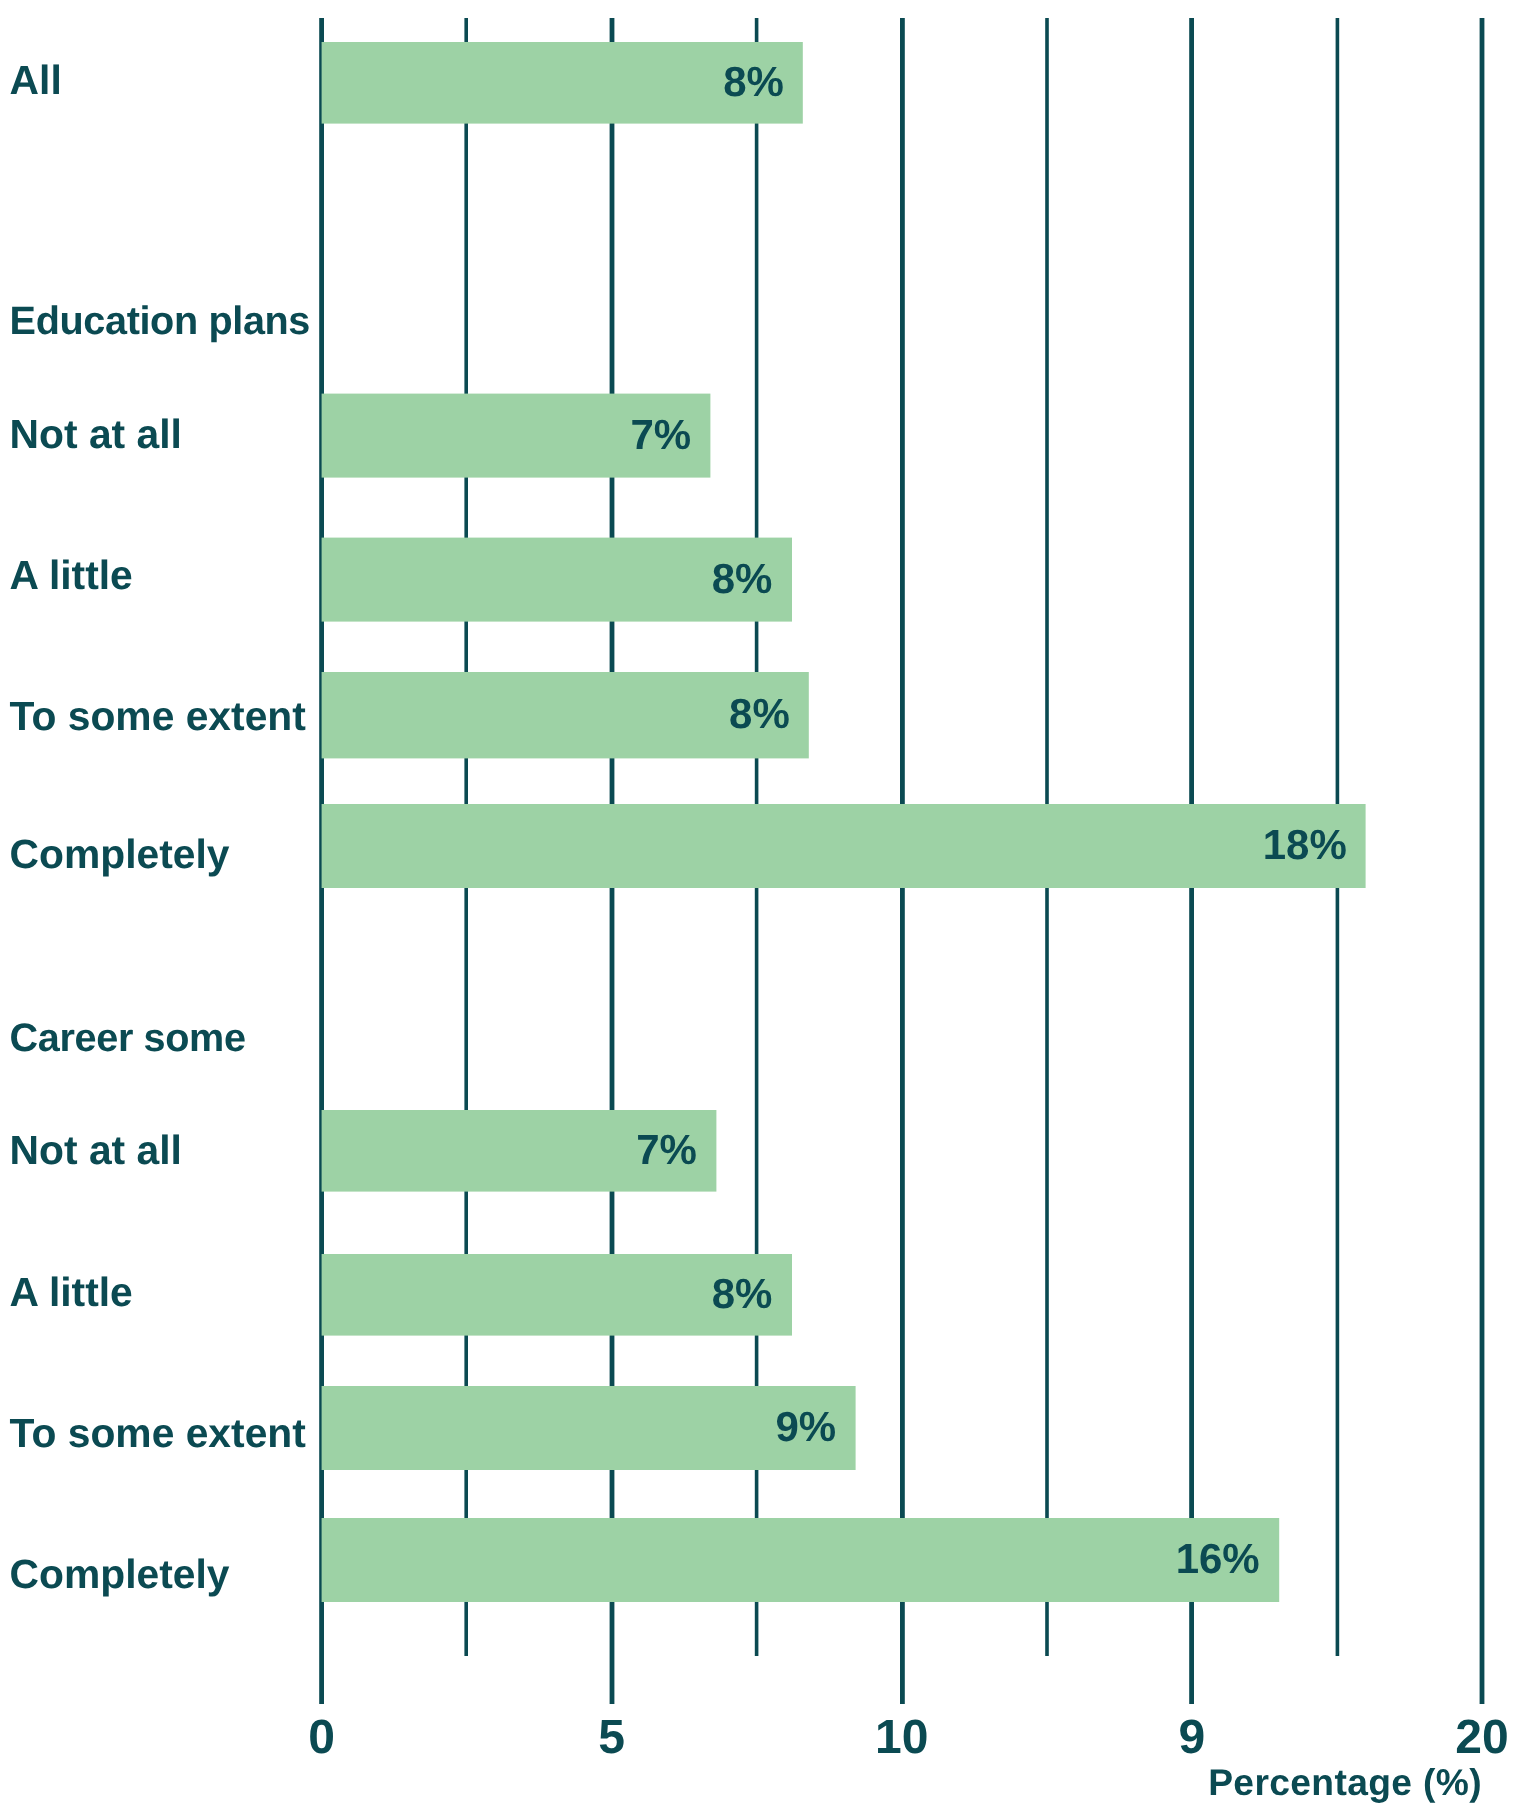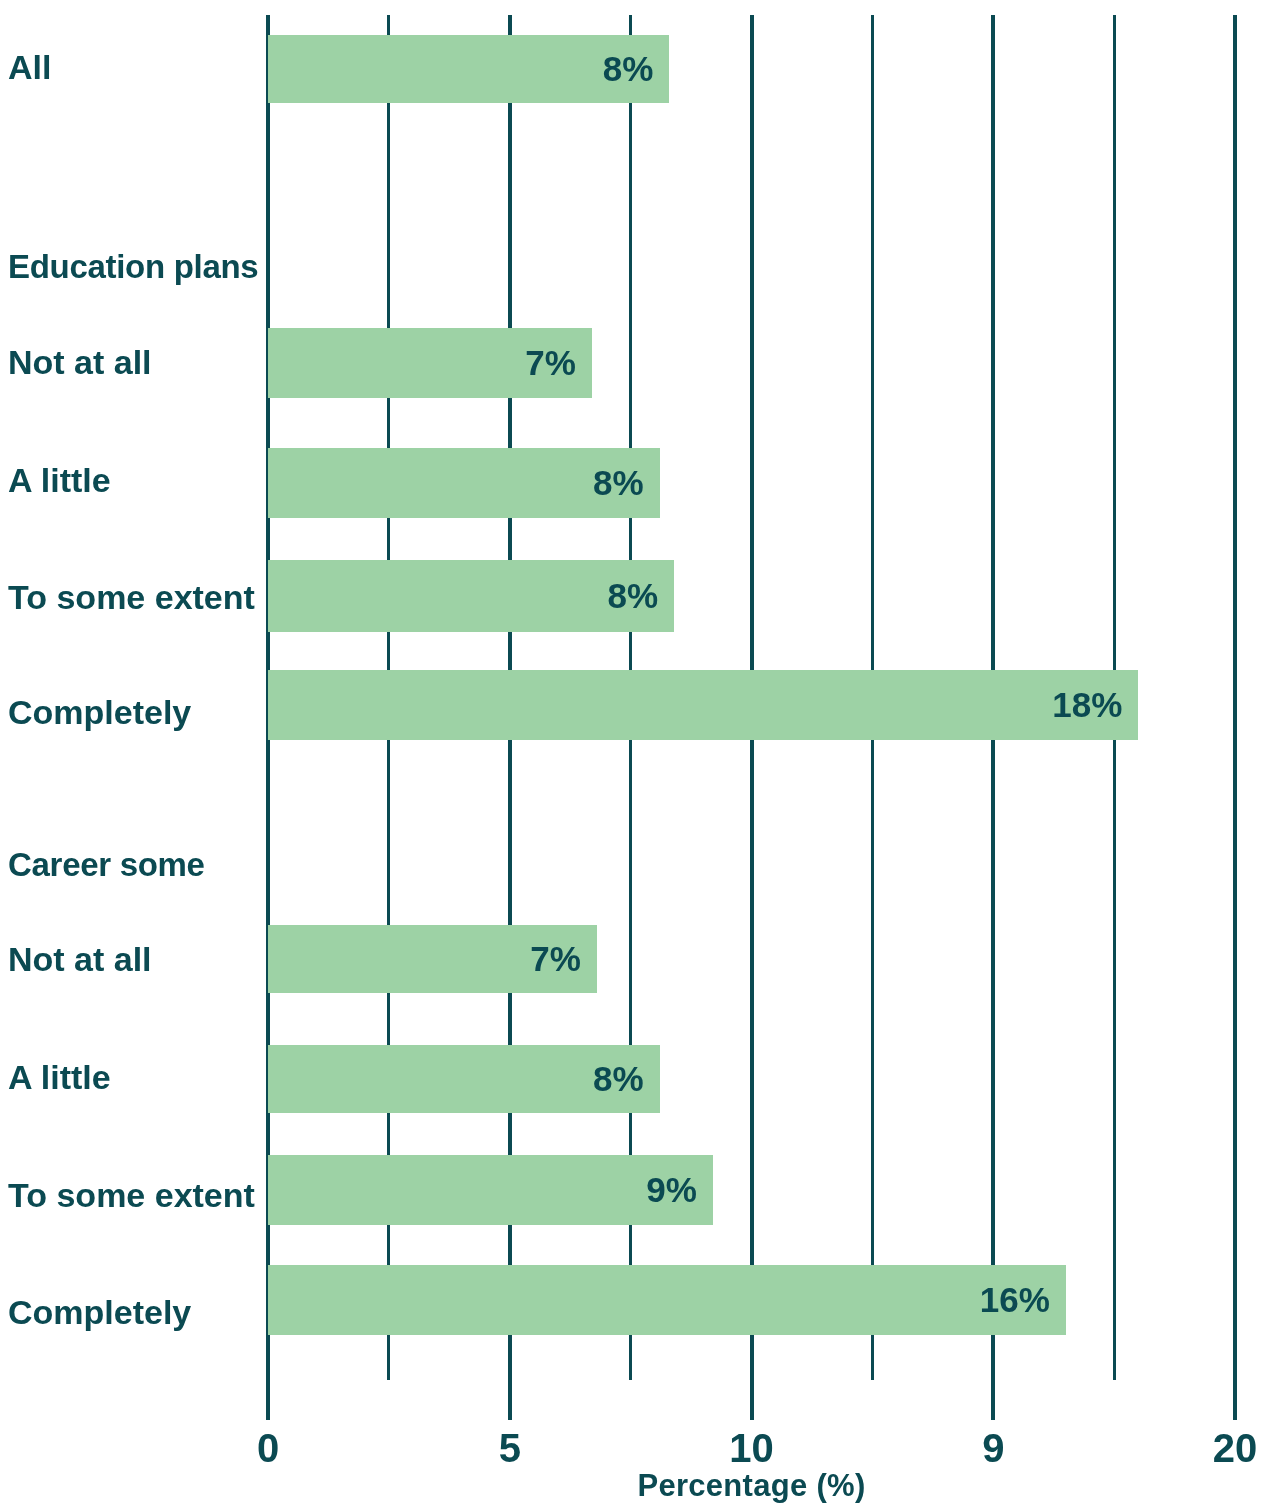--- a/index.html
+++ b/index.html
@@ -106,21 +106,21 @@
     color: #0B4A52;
     font-size: 40px;
     font-weight: 700;
     line-height: 1;
   }
   .axis-title {
     position: absolute;
     top: 1470px;
     left: 268px;
     width: 967px;
-    text-align: center;
+    text-align: right;
     color: #0B4A52;
     font-size: 31px;
     font-weight: 700;
     letter-spacing: 0.3px;
     line-height: 1;
   }
 </style>
 </head>
 <body>
 

